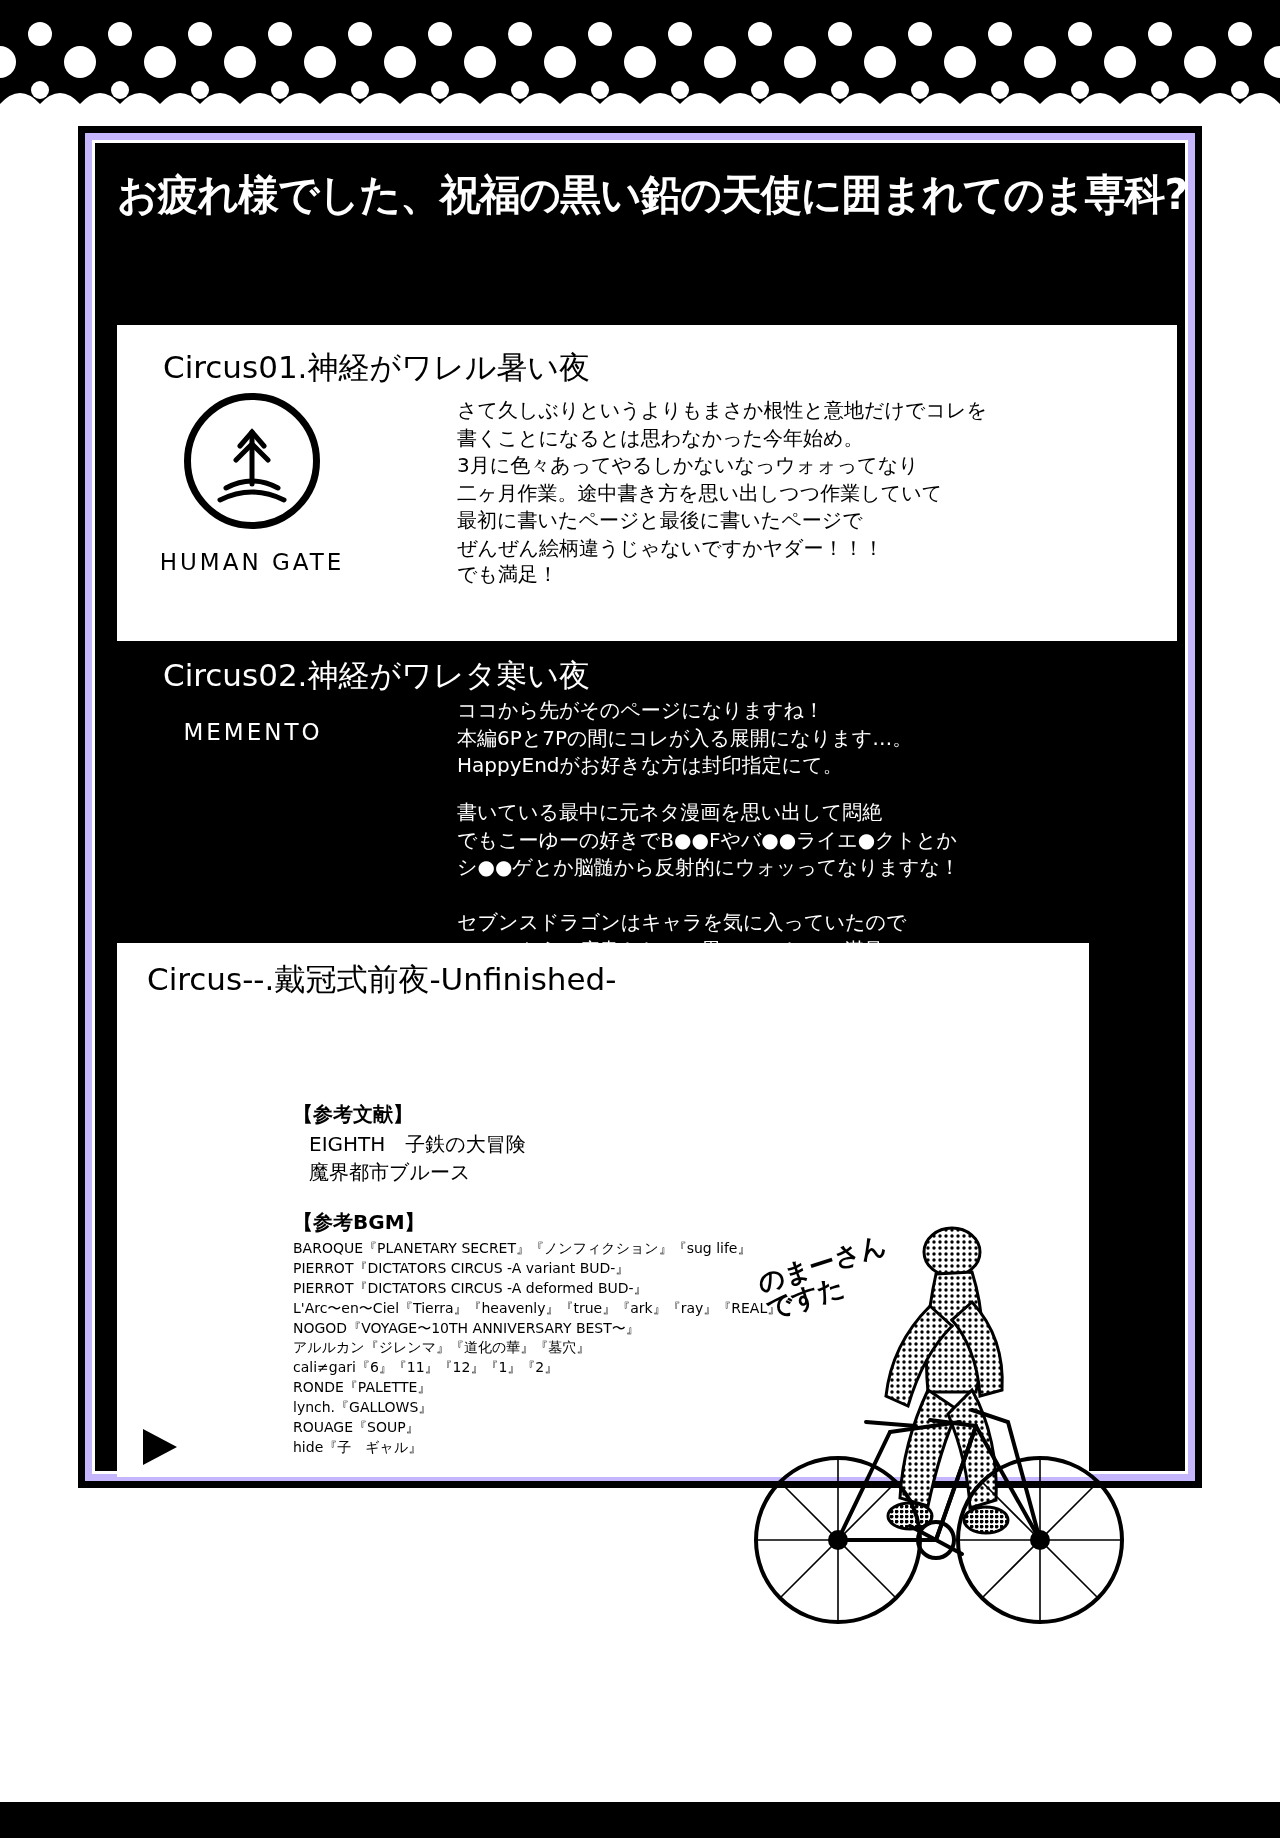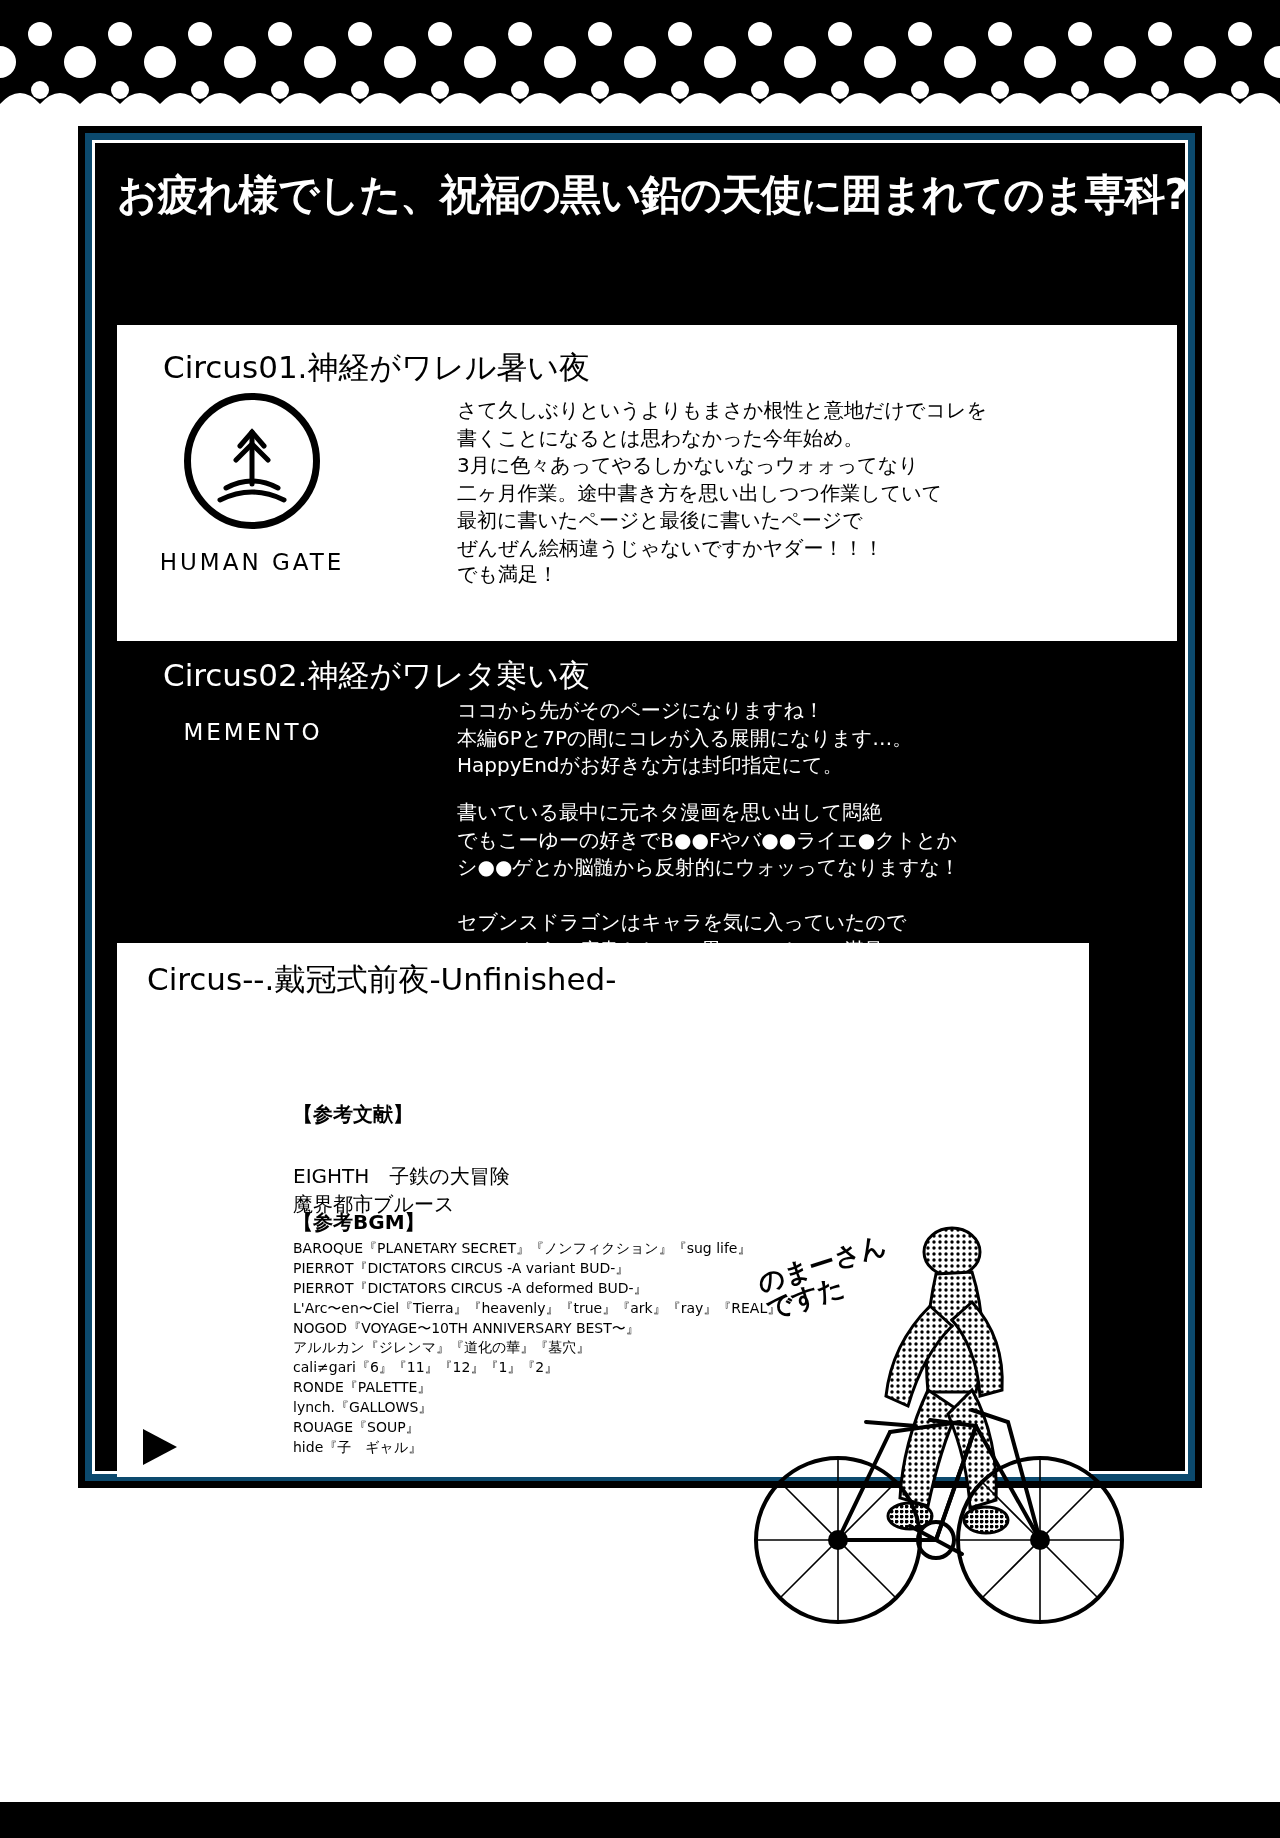--- a/index.html
+++ b/index.html
@@ -24,21 +24,21 @@
     flex:1 0 auto;height:70px;background:#000;position:relative;
   }
   .lace .scallop i::after{
     content:"";position:absolute;left:0;bottom:-34px;width:100%;height:68px;
     background:#000;border-radius:50%;
   }
 
   
   .frame-outer{
     position:absolute;left:78px;top:126px;width:1124px;height:1362px;
-    border:7px solid #000;background:#0c4a6e;
+    border:7px solid #000;background:#c4b5fd;
     box-sizing:border-box;
     padding:7px;
   }
   .frame-inner{
     width:100%;height:100%;border:3px solid #fff;box-sizing:border-box;
     background:#000;position:relative;
     padding:0;
   }
   .title-bar{
     position:absolute;left:22px;top:14px;width:calc(100% - 44px);height:76px;
@@ -99,21 +99,21 @@
     font-family:"DejaVu Sans", sans-serif;
     white-space:pre-line;
   }
   .p1 .t1{left:340px;top:72px;}
   .p1 .t2{left:340px;top:236px;}
   .dark-section .t1{left:340px;top:56px;color:#fff;}
   .dark-section .t2{left:340px;top:158px;color:#fff;}
   .dark-section .t3{left:340px;top:268px;color:#fff;}
   .p3 .t1{left:330px;top:66px;}
   .p3 .ref-head{left:176px;top:158px;font-weight:bold;}
-  .p3 .ref-list{left:176px;top:188px;margin-top:32px;}
+  .p3 .ref-list{left:192px;top:188px;}
   .p3 .bgm-head{left:176px;top:266px;font-weight:bold;}
   .p3 .bgm-list{left:176px;top:296px;font-size:14px;line-height:1.42;}
 
   .corner-tri{
     position:absolute;left:26px;bottom:12px;width:0;height:0;
     border-left:34px solid #000;border-top:18px solid transparent;border-bottom:18px solid transparent;
   }
 
   
   .bike-art{

